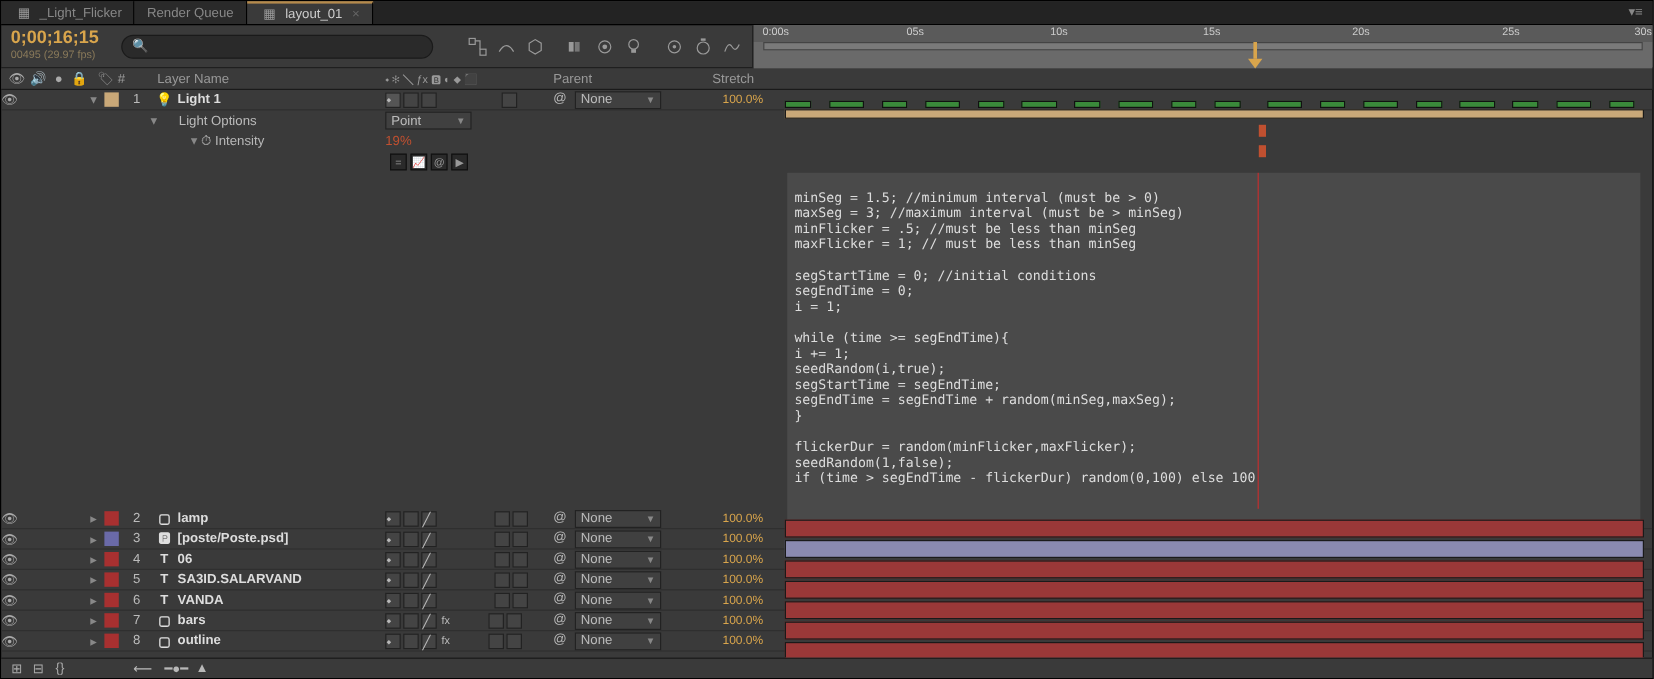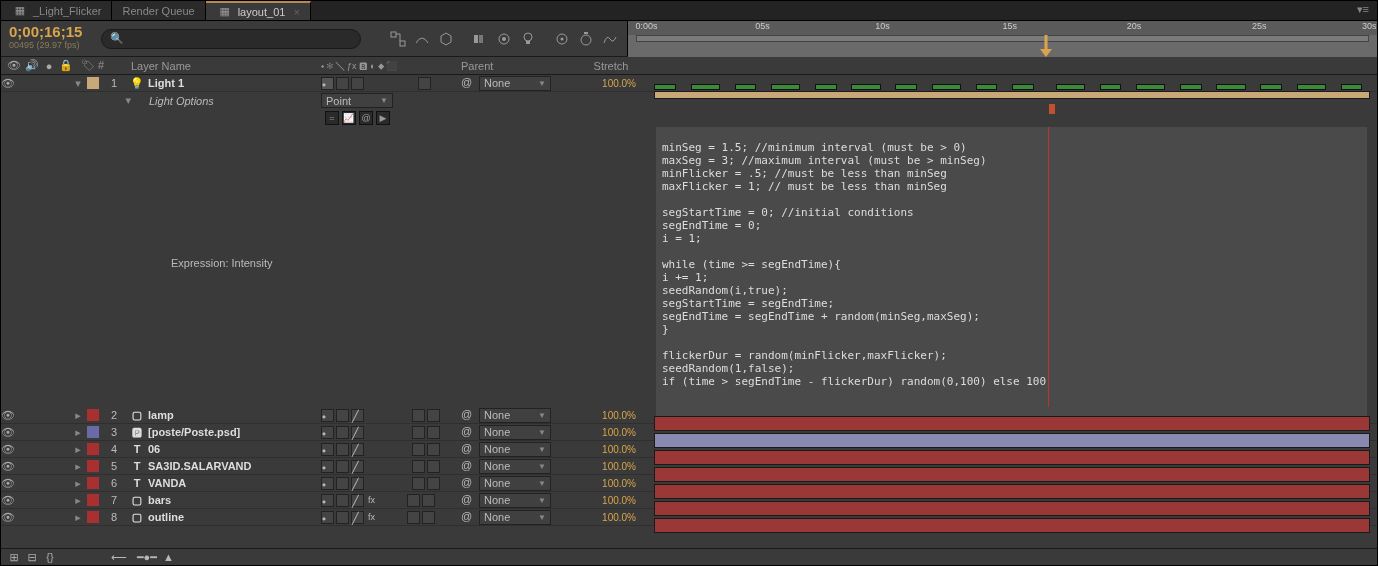--- a/index.html
+++ b/index.html
@@ -49,21 +49,21 @@
 .lr-switches { width: 140px; display:flex; gap:2px; align-items:center; }
 .sw { width:13px; height:13px; background:#444; border:1px solid #222; }
 .lr-parent { width: 115px; display:flex; align-items:center; gap:4px; }
 .pickwhip { width:14px; height:14px; }
 .dropdown { background:#404040; border:1px solid #222; height:15px; width:72px; color:#bbb; font-size:10px; padding:0 4px; display:flex; align-items:center; justify-content:space-between; }
 .dropdown .chev { color:#888; font-size:8px; }
 .lr-stretch { width: 70px; text-align:right; padding-right:10px; color:#d9a54c; font-size:10px; }
 .timeline-area { flex:1; position:relative; background:#3a3a3a; border-left:1px solid #000; }
 .bar { position:absolute; height:15px; border:1px solid #1a1a1a; }
 .sub-row { display:flex; height:17px; align-items:center; }
-.sub-label { padding-left: 18px; color:#bbb;font-style:italic; }
+.sub-label { padding-left: 18px; color:#bbb; }
 .prop-val { color:#c05030; }
 .expr-icons { display:flex; gap:3px; padding-left:4px; }
 .ei { width:14px; height:14px; background:#2a2a2a; border:1px solid #111; display:flex; align-items:center; justify-content:center; color:#999; font-size:9px; }
 .expr-area { position:absolute; background:#4a4a4a; color:#ddd; font-family:"Consolas",monospace; font-size:11px; line-height:13px; padding:14px 6px; white-space:pre; }
 .expr-label { color:#bbb; padding-left: 40px; }
 .footer { display:flex; height:17px; background:#3a3a3a; border-top:1px solid #1a1a1a; align-items:center; }
 .foot-icons { width:90px; display:flex; gap:4px; padding-left:6px; }
 .foot-center { flex:0 0 555px; text-align:center; color:#bbb; font-size:10px; }
 .foot-right { flex:1; display:flex; gap:8px; padding-left:20px; }
 .mini { width:18px; height:12px; }
@@ -253,34 +253,44 @@
             <span class="chev">▼</span>
           </div>
         </div>
       <div style="width:185px"></div>
       <div class="timeline-area">
           <div class="kf-marker" style="left:55%;top:3px"></div>
           <div class="cti-line" style="left:55%"></div>
         </div>
     </div>
 
+    <div class="sub-row">
+      <div style="width:72px"></div>
+      <div style="width:58px"></div>
+      <div style="width:190px;padding-left:28px"><span class="tw">▾</span> <span>⏱</span> <span>Intensity</span></div>
+      <div style="width:140px"><span class="prop-val">19%</span></div>
+      <div style="width:185px"></div>
+      <div class="timeline-area">
+          <div class="kf-marker" style="left:55%;top:3px"></div>
+          <div class="cti-line" style="left:55%"></div>
+        </div>
+    </div>
 
     <div class="sub-row" style="height:18px">
       <div style="width:320px"></div>
       <div class="expr-icons">
         <span class="ei">=</span>
         <span class="ei">📈</span>
         <span class="ei">@</span>
         <span class="ei">▶</span>
       </div>
     </div>
 
     <div class="sub-row" style="height:280px;align-items:flex-start;position:relative">
       <div style="width:130px"></div>
-      <div class="expr-label" style="padding-top:130px">Expression: Intensity</div>
       <div class="expr-area" style="left:655px;right:10px;top:0;height:290px">minSeg = 1.5; //minimum interval (must be &gt; 0)
 maxSeg = 3; //maximum interval (must be &gt; minSeg)
 minFlicker = .5; //must be less than minSeg
 maxFlicker = 1; // must be less than minSeg
 
 segStartTime = 0; //initial conditions
 segEndTime = 0;
 i = 1;
 
 while (time &gt;= segEndTime){

